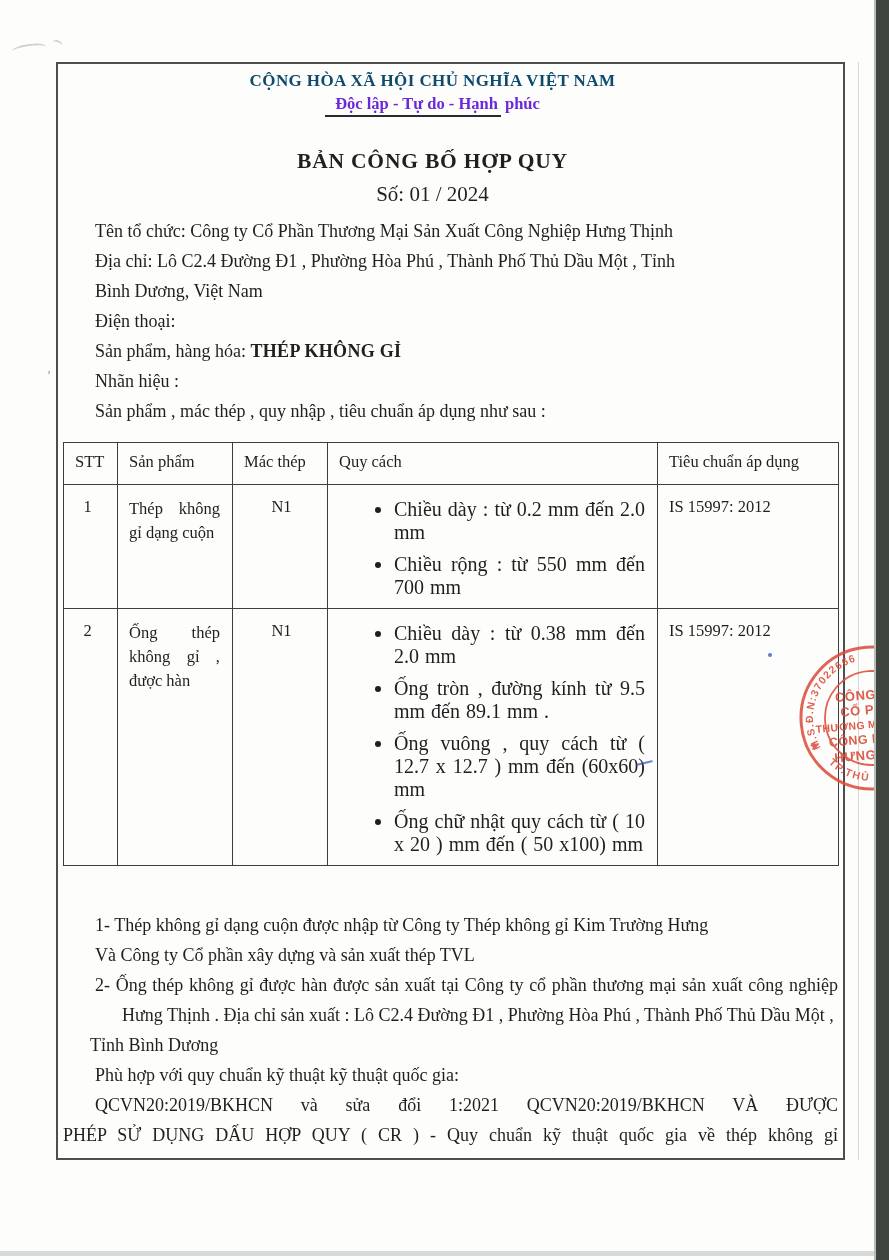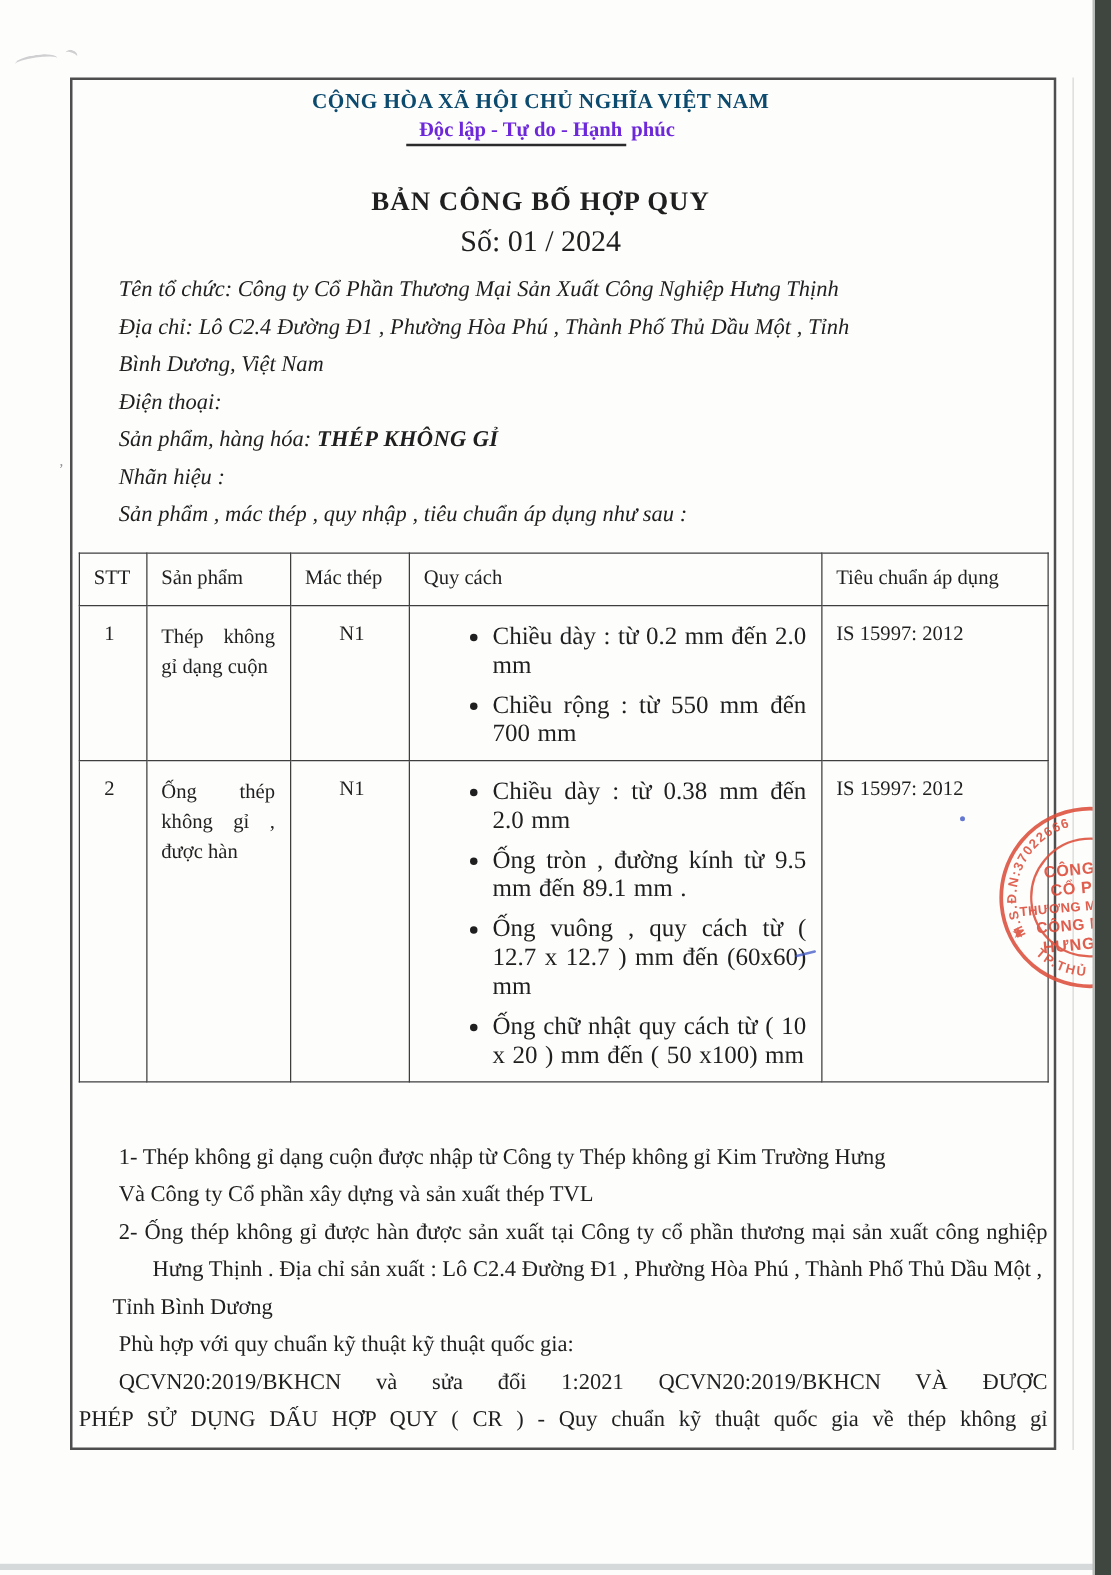--- a/index.html
+++ b/index.html
@@ -8,23 +8,23 @@
   
   .doc-border{position:absolute;left:56px;top:62px;width:789px;height:1098px;
               border:2px solid #4e4e4e;box-sizing:border-box;background:transparent;}
   .content{position:relative;width:100%;height:100%;box-sizing:border-box;padding-top:6px;}
   
   .centered-head{text-align:center;padding-right:36px;}
   .country{font-size:17px;font-weight:bold;line-height:22px;letter-spacing:.4px;color:#0c4a6e;}
   .motto{font-size:16.5px;font-weight:bold;line-height:24px;margin-bottom:32px;color:#6d28d9;}
   .motto .ul{border-bottom:2px solid #2b2b2b;padding:0 3px 2px 10px;}
   .doc-title{font-size:21.5px;font-weight:bold;line-height:26px;letter-spacing:.8px;margin:0 0 8px 0;}
-  .doc-number{font-size:24px;line-height:24px;margin-bottom:10px;}
+  .doc-number{font-size:21px;line-height:24px;margin-bottom:10px;}
   
-  .info{margin:0 5px 0 37px;font-size:18px;line-height:30px;font-style:italic;}
+  .info{margin:0 5px 0 37px;font-size:18px;line-height:30px;}
   .info .bold{font-weight:bold;letter-spacing:.3px;}
   
   table.conf{border-collapse:collapse;margin-left:5px;width:775px;table-layout:fixed;margin-top:16px;}
   table.conf th,table.conf td{border:1.5px solid #3e3e3e;vertical-align:top;
        font-size:16.5px;font-weight:normal;box-sizing:border-box;}
   table.conf th{text-align:left;padding:9px 8px 8px 11px;height:42px;}
   th.c-stt{text-align:center;padding-left:4px;}
   td{padding:12px 8px 8px 11px;}
   td.stt{text-align:center;padding-left:2px;}
   td.sp{text-align:justify;line-height:24px;padding-right:12px;}

